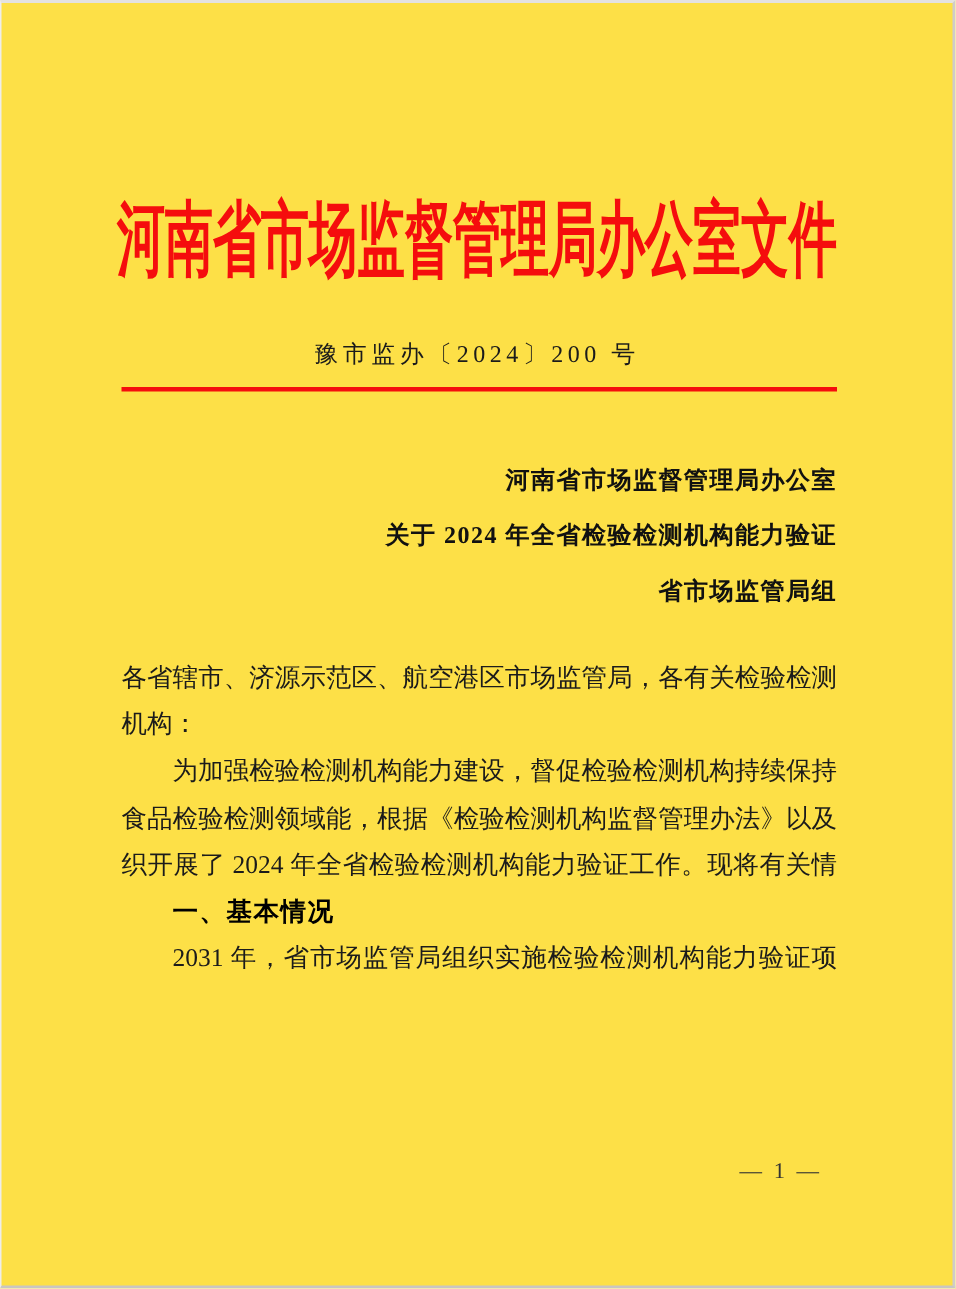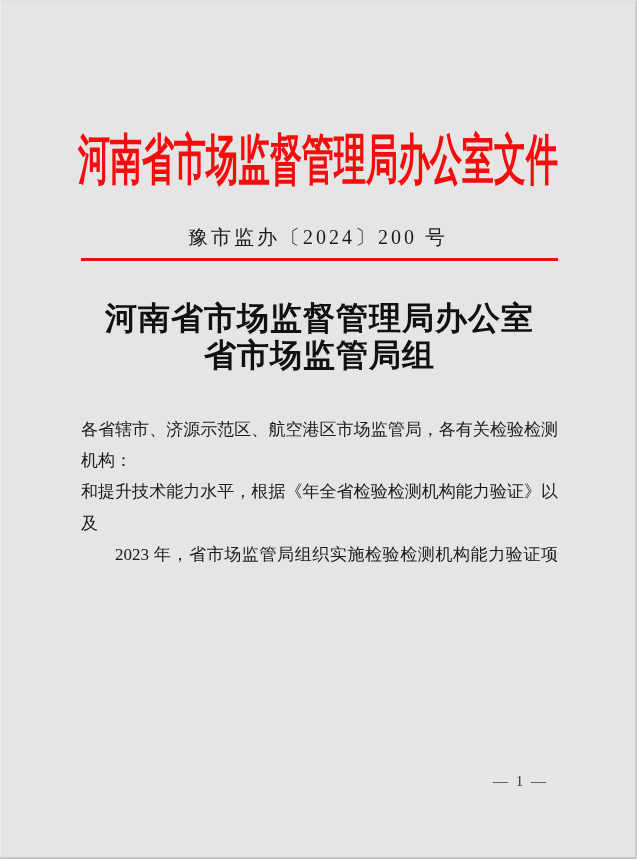--- a/index.html
+++ b/index.html
@@ -5,21 +5,21 @@
   html, body {
     margin: 0;
     padding: 0;
     background: #ffffff;
   }
   .page {
     position: relative;
     width: 637px;
     height: 859px;
     margin: 0;
-    background: #e5e5e5;
+    background: #fde047;
     border-top: 2px solid #e4e2e0;
     border-right: 2px solid #cfccc9;
     border-bottom: 2px solid #c9c6c3;
     border-left: 1px solid #efedeb;
     box-sizing: border-box;
     overflow: hidden;
     font-family: "Liberation Serif", "DejaVu Serif", serif;
     color: #1b1b1b;
   }
 
@@ -40,21 +40,21 @@
     white-space: nowrap;
   }
 
   
   .doc-number {
     position: absolute;
     top: 224px;
     left: 0;
     right: 0;
     text-align: center;
-    font-size: 20px;
+    font-size: 16px;
     line-height: 22px;
     letter-spacing: 3px;
     color: #1b1b1b;
     white-space: nowrap;
   }
 
   
   .red-rule {
     position: absolute;
     top: 256px;
@@ -63,33 +63,32 @@
     height: 3px;
     background: #f50d0d;
   }
 
   
   .doc-title {
     position: absolute;
     top: 300px;
     left: 80px;
     width: 477px;
-    text-align: center;
-    font-size: 32px;
+    text-align: right;
+    font-size: 16px;
     line-height: 37px;
     font-weight: 600;
     letter-spacing: 1px;
     color: #111111;
-    font-family: Liberation Mono, monospace;
   }
 
   
   .body-text {
     position: absolute;
-    top: 412px;
+    top: 434px;
     left: 80px;
     width: 477px;
     font-size: 17px;
     line-height: 31.2px;
     color: #1b1b1b;
   }
   .bl {
     width: 100%;
     white-space: nowrap;
   }
@@ -133,25 +132,29 @@
 <div class="page">
 
   <div class="masthead">河南省市场监督管理局办公室文件</div>
 
   <div class="doc-number">豫市监办〔2024〕200 号</div>
 
   <div class="red-rule"></div>
 
   <div class="doc-title">
     <div>河南省市场监督管理局办公室</div>
+    <div>关于 2024 年全省检验检测机构能力验证</div>
     <div>省市场监管局组</div>
   </div>
 
   <div class="body-text">
     <div class="bl jf">各省辖市、济源示范区、航空港区市场监管局，各有关检验检测</div>
     <div class="bl left">机构：</div>
-    <div class="bl jf">和提升技术能力水平，根据《年全省检验检测机构能力验证》以及</div>
-    <div class="bl jf ind">2023 年，省市场监管局组织实施检验检测机构能力验证项</div>
+    <div class="bl jf ind">为加强检验检测机构能力建设，督促检验检测机构持续保持</div>
+    <div class="bl jf">食品检验检测领域能，根据《检验检测机构监督管理办法》以及</div>
+    <div class="bl jf">织开展了 2024 年全省检验检测机构能力验证工作。现将有关情</div>
+    <div class="bl left heading ind">一、基本情况</div>
+    <div class="bl jf ind">2031 年，省市场监管局组织实施检验检测机构能力验证项</div>
   </div>
 
   <div class="page-number">— 1 —</div>
 
 </div>
 
 </body></html>

